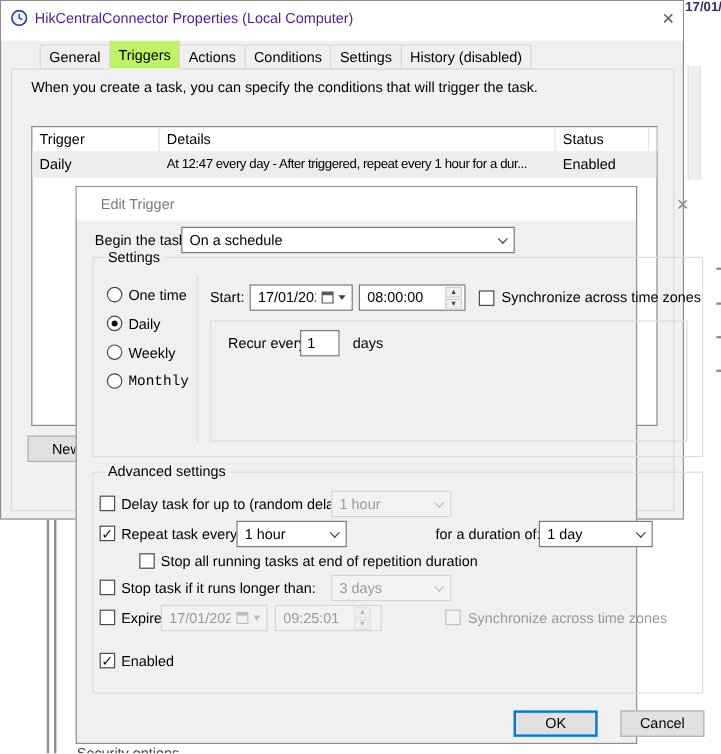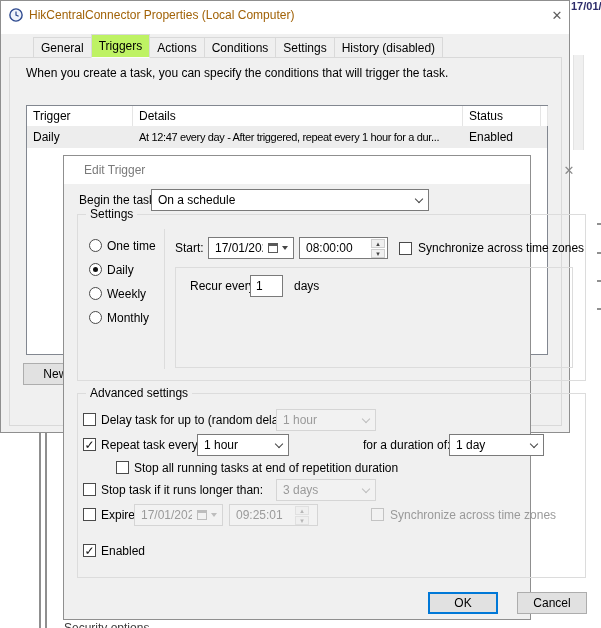--- a/index.html
+++ b/index.html
@@ -6,21 +6,21 @@
   html,body { background:#fff; }
   body { font-family:"Liberation Sans", sans-serif; font-size:12px; color:#000; }
   .screen { position:relative; width:601px; height:628px; background:#fff; overflow:hidden; }
   .abs { position:absolute; }
   .lbl { position:absolute; white-space:nowrap; line-height:16px; }
   .gray { color:#9a9a9a; }
 
   
   .win { position:absolute; background:#f0f0f0; border:1px solid #8f8f8f; }
   .tbar { position:absolute; left:0; top:0; right:0; height:28px; background:#fff; }
-  .ttext { position:absolute; top:7px; line-height:15px; color:#a16207; white-space:nowrap; }
+  .ttext { position:absolute; top:7px; line-height:15px; color:#4c1d95; white-space:nowrap; }
   .close { position:absolute; width:22px; height:20px; top:4px; display:flex; align-items:center; justify-content:center; color:#5f5f5f; font-size:13px; }
 
   
   .tabs { position:absolute; left:8px; top:33px; display:flex; align-items:flex-end; height:24px; z-index:3;margin-left:24px; }
   .tab { height:21px; line-height:20px; padding:0 7px; border:1px solid #d9d9d9; background:#efefef; margin-right:-1px; white-space:nowrap; }
   .tab.active { height:24px; line-height:23px; background:#bef264; border-bottom:1px solid #fbfbfb; z-index:4; position:relative; }
   .tabpage { position:absolute; left:8px; top:56px; width:553px; height:369px; border:1px solid #d9d9d9; background:#f0f0f0; z-index:1; }
 
   
   .tbl { position:absolute; left:16px; top:47px; width:522px; height:250px; background:#fff; border:1px solid #828790; }
@@ -142,21 +142,21 @@
     <div class="group" style="left:13px;top:58px;width:509px;height:167px;">
       <span class="glabel">Settings</span>
     </div>
     <span class="radio" style="left:25px;top:83px;"></span>
     <span class="lbl" style="left:43px;top:82px;">One time</span>
     <span class="radio sel" style="left:25px;top:107px;"></span>
     <span class="lbl" style="left:43px;top:106px;">Daily</span>
     <span class="radio" style="left:25px;top:131px;"></span>
     <span class="lbl" style="left:43px;top:130px;">Weekly</span>
     <span class="radio" style="left:25px;top:155px;"></span>
-    <span class="lbl" style="left:43px;top:154px;">Monthly</span>
+    <span class="lbl" style="left:43px;top:154px;font-family:Liberation Mono, monospace;">Monthly</span>
 
     <div class="vdiv" style="left:100px;top:73px;height:140px;"></div>
 
     <span class="lbl" style="left:111px;top:84px;">Start:</span>
     <div class="field" style="left:144px;top:81px;width:86px;">
       <span class="txt">17/01/2022</span>
       <span class="dateicons">
           <span class="cal"></span>
           <span class="tri"></span>
         </span>

